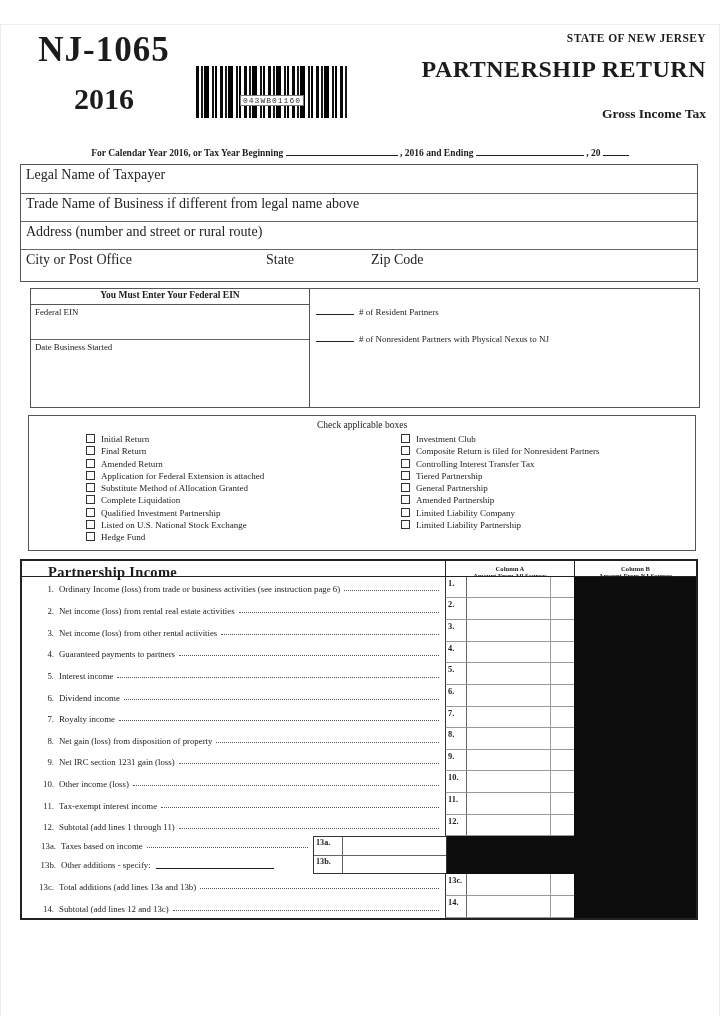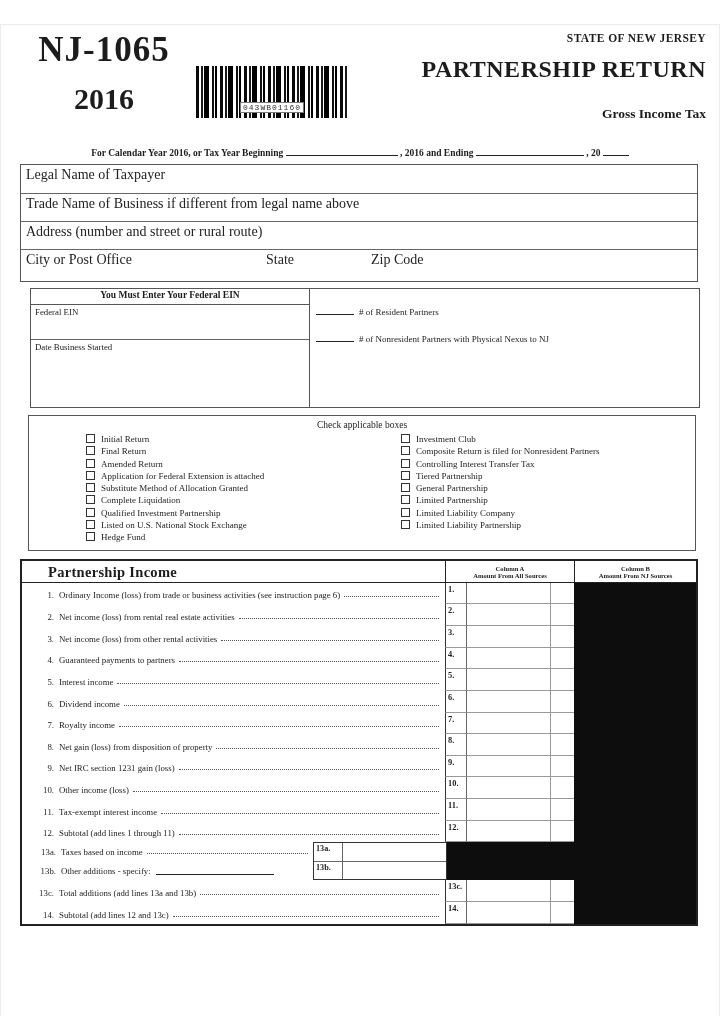--- a/index.html
+++ b/index.html
@@ -12,21 +12,21 @@
 
   
   .hdr{display:flex;margin:24px 14px 0 24px;height:100px;}
   .hdr-left{width:160px;text-align:center;}
   .form-number{font-size:35px;font-weight:bold;letter-spacing:1px;line-height:1;margin-top:8px;}
   .form-year{font-size:30px;font-weight:bold;line-height:1;margin-top:17px;}
   .barcode-wrap{position:relative;width:152px;height:52px;margin-top:42px;margin-left:12px;}
   .barcode-bars{position:absolute;inset:0;background:
     repeating-linear-gradient(90deg,#090909 0 3px,#fff 3px 5px,#1a1a1a 5px 7px,#fff 7px 8px,
       #000 8px 13px,#fff 13px 16px,#111 16px 18px,#fff 18px 19px,#000 19px 21px,#fff 21px 24px);}
-  .barcode-label{position:absolute;left:50%;bottom:5px;transform:translateX(-50%);
+  .barcode-label{position:absolute;left:50%;bottom:12px;transform:translateX(-50%);
     background:#fff;border:1px solid #777;padding:0 2px;font-family:"Liberation Mono","DejaVu Sans Mono",monospace;
     font-size:8px;letter-spacing:1px;color:#333;white-space:nowrap;}
   .hdr-right{flex:1;text-align:right;padding-top:8px;}
   .hdr-state{font-size:11.5px;font-weight:bold;letter-spacing:.4px;}
   .hdr-title{font-size:24px;font-weight:bold;letter-spacing:.5px;margin-top:12px;}
   .hdr-sub{font-size:13.5px;font-weight:bold;margin-top:23px;}
 
   
   .cal{margin:22px 20px 0 20px;text-align:center;font-size:9.5px;font-weight:bold;white-space:nowrap;}
   .blank{display:inline-block;border-bottom:1.2px solid #222;vertical-align:baseline;height:9px;}
@@ -55,21 +55,21 @@
   .checks-title{text-align:center;font-size:9.5px;margin-bottom:3px;}
   .checks-cols{display:flex;}
   .ck-col{font-size:9px;line-height:12.3px;}
   .ck-col.lft{margin-left:57px;width:300px;}
   .ck-col.rgt{margin-left:15px;}
   .ck-item{white-space:nowrap;}
   .ck-box{display:inline-block;width:7px;height:7px;border:1.1px solid #333;margin-right:6px;vertical-align:-1px;background:#fff;}
 
   
   .ptable{margin:8px 20px 0 20px;width:678px;border:2px solid #222;box-sizing:border-box;background:#fff;}
-  .t-hdr{display:flex;height:22px;border-bottom:1.6px solid #222;box-sizing:border-box;}
+  .t-hdr{display:flex;height:16px;border-bottom:1.6px solid #222;box-sizing:border-box;}
   .t-title{width:423px;font-size:14.5px;font-weight:bold;padding:3px 0 0 26px;box-sizing:border-box;letter-spacing:.3px;}
   .t-ahdr{width:129px;border-left:1.2px solid #222;text-align:center;font-size:6.6px;font-weight:bold;line-height:7.6px;padding-top:4px;box-sizing:border-box;}
   .t-bhdr{flex:1;border-left:1.2px solid #222;text-align:center;font-size:6.6px;font-weight:bold;line-height:7.6px;padding-top:4px;box-sizing:border-box;}
   .t-row{display:flex;height:21.65px;box-sizing:border-box;}
   .c-label{width:423px;display:flex;align-items:flex-end;padding:0 3px 4px 10px;box-sizing:border-box;font-size:8.8px;}
   .r-num{width:22px;text-align:right;flex:none;}
   .r-lbl{margin-left:5px;white-space:nowrap;}
   .leader{flex:1;border-bottom:1.6px dotted #555;margin:0 3px 3px 4px;min-width:6px;}
   .c-num{width:22px;border-left:1.1px solid #333;border-right:1px solid #666;border-bottom:1px solid #999;
     font-size:8.4px;font-weight:bold;padding:2px 0 0 2px;box-sizing:border-box;}
@@ -169,21 +169,21 @@
         <div class="ck-item"><span class="ck-box"></span><span>Qualified Investment Partnership</span></div>
         <div class="ck-item"><span class="ck-box"></span><span>Listed on U.S. National Stock Exchange</span></div>
         <div class="ck-item"><span class="ck-box"></span><span>Hedge Fund</span></div>
       </div>
       <div class="ck-col rgt">
         <div class="ck-item"><span class="ck-box"></span><span>Investment Club</span></div>
         <div class="ck-item"><span class="ck-box"></span><span>Composite Return is filed for Nonresident Partners</span></div>
         <div class="ck-item"><span class="ck-box"></span><span>Controlling Interest Transfer Tax</span></div>
         <div class="ck-item"><span class="ck-box"></span><span>Tiered Partnership</span></div>
         <div class="ck-item"><span class="ck-box"></span><span>General Partnership</span></div>
-        <div class="ck-item"><span class="ck-box"></span><span>Limited Partnership</span></div>
+        <div class="ck-item"><span class="ck-box"></span><span>Amended Partnership</span></div>
         <div class="ck-item"><span class="ck-box"></span><span>Limited Liability Company</span></div>
         <div class="ck-item"><span class="ck-box"></span><span>Limited Liability Partnership</span></div>
       </div>
     </div>
   </div>
 
   <div class="ptable">
     <div class="t-hdr">
       <div class="t-title">Partnership Income</div>
       <div class="t-ahdr">

